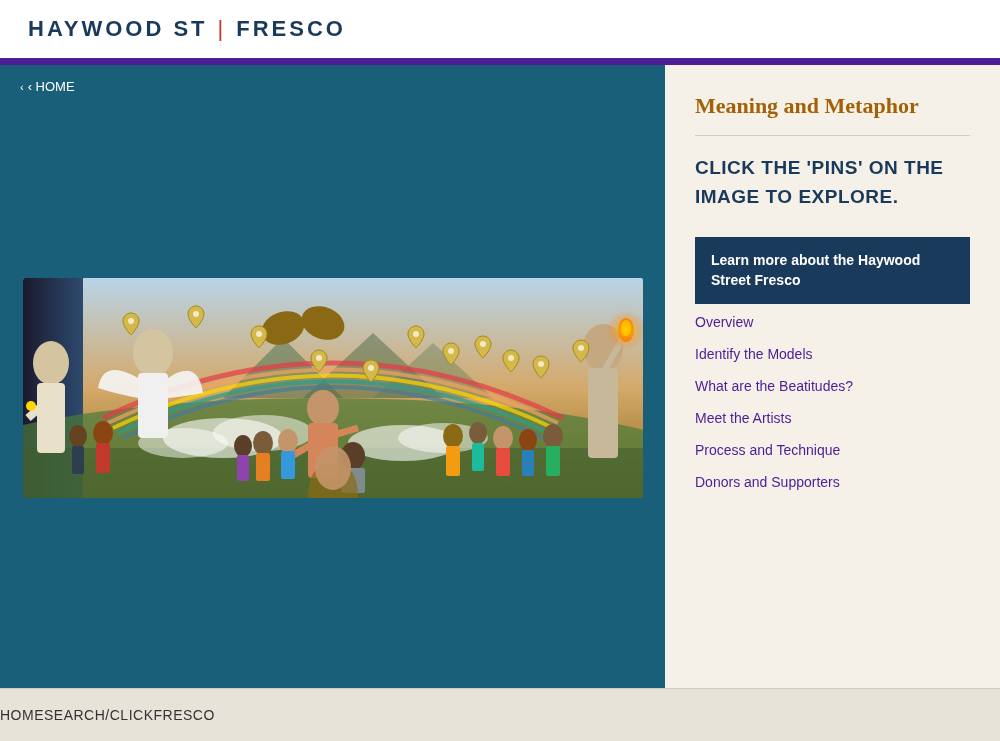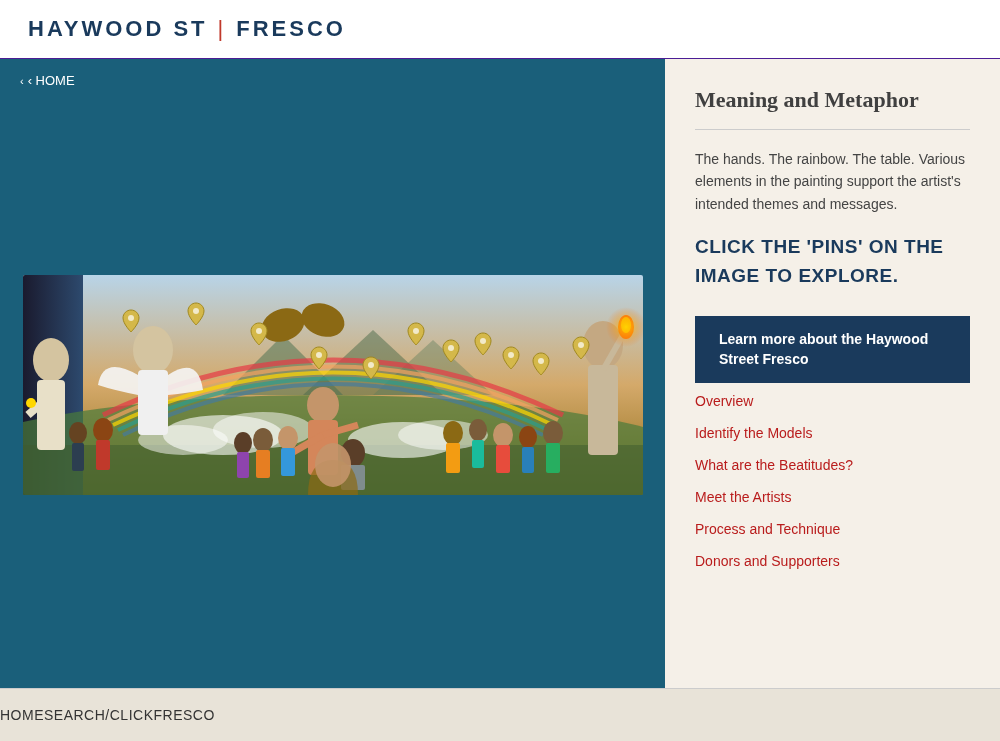--- a/index.html
+++ b/index.html
@@ -1,21 +1,21 @@
 <!DOCTYPE html>
 <html><head>
   <meta charset="utf-8">
   <style>
     * { margin: 0; padding: 0; box-sizing: border-box; }
     body { font-family: Georgia, 'Times New Roman', serif; width: 1000px; height: 741px; overflow: hidden; display: flex; flex-direction: column; background: #f5f0e8; }
 
     
     .header {
       background: #fff;
-      border-bottom: 1px solid #4c1d95;
+      border-bottom: 7px solid #4c1d95;
       padding: 16px 28px;
       display: flex;
       align-items: center;
       flex-shrink: 0;
     }
     .header-logo {
       font-family: Arial, sans-serif;
       font-size: 22px;
       font-weight: 700;
       color: #1a3a5c;
@@ -76,21 +76,21 @@
     
     .right-panel {
       flex: 1;
       background: #f5f0e8;
       padding: 28px 30px;
       overflow-y: auto;
     }
 
     .section-title {
       font-size: 22px;
-      color: #404040;
+      color: #a16207;
       font-weight: 700;
       margin-bottom: 16px;
       font-family: Georgia, serif;
     }
 
     .divider {
       border: none;
       border-top: 1px solid #ccc;
       margin-bottom: 18px;
     }
@@ -114,34 +114,34 @@
       line-height: 1.5;
     }
 
     .nav-list {
       list-style: none;
     }
 
     .nav-item-active {
       background: #1a3a5c;
       color: #fff;
-      padding: 14px 24px;
+      padding: 14px 16px;
       margin-bottom: 2px;
       cursor: pointer;
       font-size: 14px;
       font-weight: 700;
       line-height: 1.4;
       font-family: Arial, sans-serif;
     }
 
     .nav-item {
       padding: 8px 0;
       cursor: pointer;
       font-size: 14px;
-      color: #b91c1c;
+      color: #4c1d95;
       border-bottom: none;
       font-family: Arial, sans-serif;
     }
 
     
     .footer {
       background: #e8e3d8;
       border-top: 1px solid #ccc;
       display: flex;
       justify-content: flex-start;
@@ -346,21 +346,20 @@
             <circle cx="8" cy="8" r="3" fill="white" opacity="0.7"></circle>
           </g>
         </svg>
       </div>
     </div>
   </div>
 
   <div class="right-panel">
     <h1 class="section-title">Meaning and Metaphor</h1>
     <hr class="divider">
-    <p class="section-description">The hands. The rainbow. The table. Various elements in the painting support the artist's intended themes and messages.</p>
     <p class="cta-text">CLICK THE 'PINS' ON THE IMAGE TO EXPLORE.</p>
 
     <ul class="nav-list">
       <li class="nav-item-active">Learn more about the Haywood Street Fresco</li>
       <li class="nav-item">Overview</li>
       <li class="nav-item">Identify the Models</li>
       <li class="nav-item">What are the Beatitudes?</li>
       <li class="nav-item">Meet the Artists</li>
       <li class="nav-item">Process and Technique</li>
       <li class="nav-item">Donors and Supporters</li>

